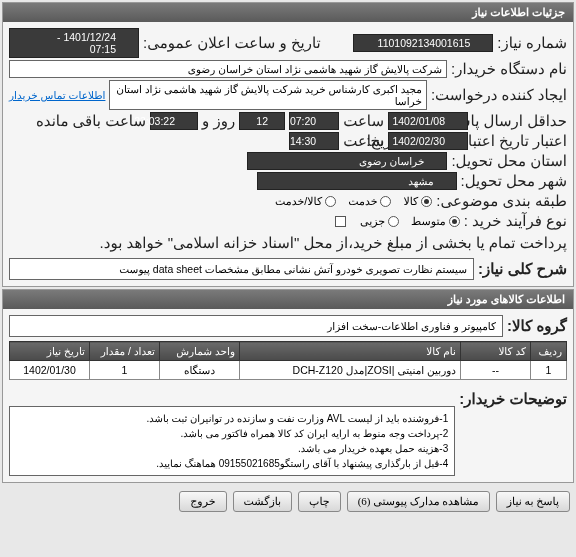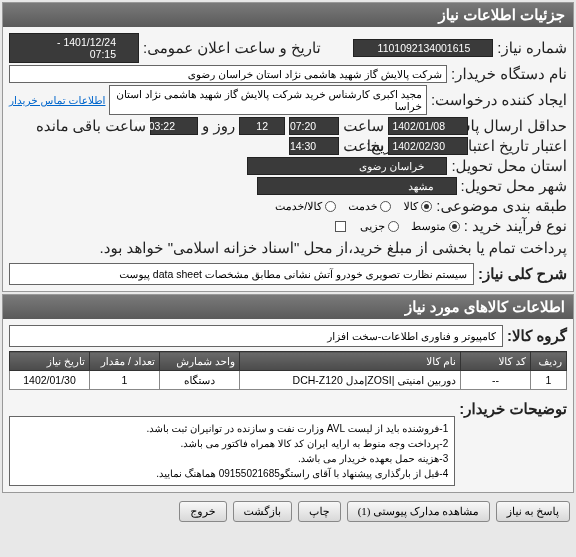--- a/index.html
+++ b/index.html
@@ -12,21 +12,21 @@
 }
 .panel {
   border: 1px solid #999;
   margin: 2px;
   background: #f5f5f5;
 }
 .panel-header {
   background: linear-gradient(#7a7a7a, #5a5a5a);
   color: #fff;
   padding: 3px 8px;
-  font-size: 15px;
+  font-size: 11px;
   font-weight: bold;
 }
 .panel-body {
   padding: 4px 6px;
 }
 .row {
   display: flex;
   align-items: center;
   gap: 4px;
   margin: 2px 0;
@@ -288,17 +288,17 @@
         <div>3-هزینه حمل بعهده خریدار می باشد.</div>
         <div>4-قبل از بارگذاری پیشنهاد با آقای راستگو09155021685 هماهنگ نمایید.</div>
       </div>
     </div>
 
   </div>
 </div>
 
 <div class="button-bar">
   <button class="btn">پاسخ به نیاز</button>
-  <button class="btn">مشاهده مدارک پیوستی (1)</button>
+  <button class="btn">مشاهده مدارک پیوستی (6)</button>
   <button class="btn">چاپ</button>
   <button class="btn">بازگشت</button>
   <button class="btn">خروج</button>
 </div>
 
 </body></html>

